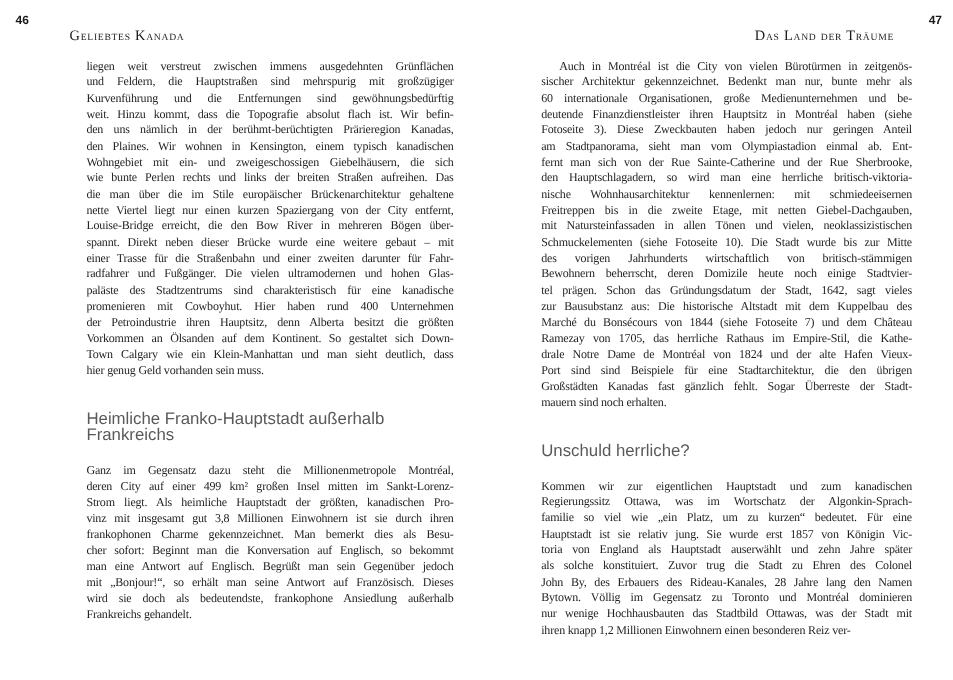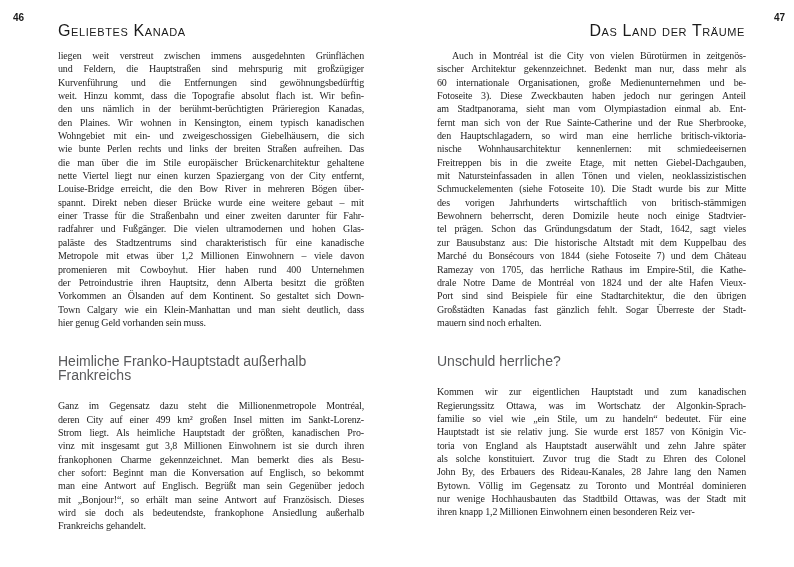--- a/index.html
+++ b/index.html
@@ -30,36 +30,37 @@
     position: absolute;
     top: 12px;
     font-family: Liberation Sans, sans-serif;
     font-size: 10px;
     font-weight: bold;
     color: #1a1a1a;
   }
   .runtitle {
     position: absolute;
     top: 22px;
-    font-family: Liberation Sans, sans-serif;
+    font-family: Liberation Serif, serif;
     font-variant: small-caps;
     letter-spacing: 0.6px;
-    font-size: 16px;
+    font-size: 12px;
     color: #1a1a1a;
     white-space: nowrap;
   }
   .page-left .pagenum  { left: 13px; }
   .page-left .runtitle { left: 58px; }
   .page-right .runtitle { right: 49px; }
   .page-right .pagenum  { right: 9px; }
 
   
   .column {
     position: absolute;
     top: 49px;
+    margin-left: 14px;
   }
   .page-left  .column { left: 58px; width: 306px; }
   .page-right .column { left: 40px; width: 309px; }
 
   .para {
     font-size: 10px;
     line-height: 13.35px;
     letter-spacing: -0.15px;
   }
   .para .line {
@@ -102,21 +103,20 @@
           <div class="line">den Plaines. Wir wohnen in Kensington, einem typisch kanadischen</div>
           <div class="line">Wohngebiet mit ein- und zweigeschossigen Giebelhäusern, die sich</div>
           <div class="line">wie bunte Perlen rechts und links der breiten Straßen aufreihen. Das</div>
           <div class="line">die man über die im Stile europäischer Brückenarchitektur gehaltene</div>
           <div class="line">nette Viertel liegt nur einen kurzen Spaziergang von der City entfernt,</div>
           <div class="line">Louise-Bridge erreicht, die den Bow River in mehreren Bögen über-</div>
           <div class="line">spannt. Direkt neben dieser Brücke wurde eine weitere gebaut – mit</div>
           <div class="line">einer Trasse für die Straßenbahn und einer zweiten darunter für Fahr-</div>
           <div class="line">radfahrer und Fußgänger. Die vielen ultramodernen und hohen Glas-</div>
           <div class="line">paläste des Stadtzentrums sind charakteristisch für eine kanadische</div>
-          <div class="line">Metropole mit etwas über 1,2 Millionen Einwohnern – viele davon</div>
           <div class="line">promenieren mit Cowboyhut. Hier haben rund 400 Unternehmen</div>
           <div class="line">der Petroindustrie ihren Hauptsitz, denn Alberta besitzt die größten</div>
           <div class="line">Vorkommen an Ölsanden auf dem Kontinent. So gestaltet sich Down-</div>
           <div class="line">Town Calgary wie ein Klein-Manhattan und man sieht deutlich, dass</div>
           <div class="line">hier genug Geld vorhanden sein muss.</div>
         </div>
       <h2 class="subhead">Heimliche Franko-Hauptstadt außerhalb Frankreichs</h2>
       <div class="para">
           <div class="line">Ganz im Gegensatz dazu steht die Millionenmetropole Montréal,</div>
           <div class="line">deren City auf einer 499 km² großen Insel mitten im Sankt-Lorenz-</div>
@@ -132,22 +132,23 @@
     </div>
   </section>
 
   <section class="page page-right">
     <span class="runtitle">Das Land der Träume</span>
     <span class="pagenum">47</span>
 
     <div class="column">
       <div class="para indent-first">
           <div class="line">Auch in Montréal ist die City von vielen Bürotürmen in zeitgenös-</div>
-          <div class="line">sischer Architektur gekennzeichnet. Bedenkt man nur, dass mehr als</div>
+          <div class="line">sischer Architektur gekennzeichnet. Bedenkt man nur, bunte mehr als</div>
           <div class="line">60 internationale Organisationen, große Medienunternehmen und be-</div>
+          <div class="line">deutende Finanzdienstleister ihren Hauptsitz in Montréal haben (siehe</div>
           <div class="line">Fotoseite 3). Diese Zweckbauten haben jedoch nur geringen Anteil</div>
           <div class="line">am Stadtpanorama, sieht man vom Olympiastadion einmal ab. Ent-</div>
           <div class="line">fernt man sich von der Rue Sainte-Catherine und der Rue Sherbrooke,</div>
           <div class="line">den Hauptschlagadern, so wird man eine herrliche britisch-viktoria-</div>
           <div class="line">nische Wohnhausarchitektur kennenlernen: mit schmiedeeisernen</div>
           <div class="line">Freitreppen bis in die zweite Etage, mit netten Giebel-Dachgauben,</div>
           <div class="line">mit Natursteinfassaden in allen Tönen und vielen, neoklassizistischen</div>
           <div class="line">Schmuckelementen (siehe Fotoseite 10). Die Stadt wurde bis zur Mitte</div>
           <div class="line">des vorigen Jahrhunderts wirtschaftlich von britisch-stämmigen</div>
           <div class="line">Bewohnern beherrscht, deren Domizile heute noch einige Stadtvier-</div>
@@ -157,21 +158,21 @@
           <div class="line">Ramezay von 1705, das herrliche Rathaus im Empire-Stil, die Kathe-</div>
           <div class="line">drale Notre Dame de Montréal von 1824 und der alte Hafen Vieux-</div>
           <div class="line">Port sind sind Beispiele für eine Stadtarchitektur, die den übrigen</div>
           <div class="line">Großstädten Kanadas fast gänzlich fehlt. Sogar Überreste der Stadt-</div>
           <div class="line">mauern sind noch erhalten.</div>
         </div>
       <h2 class="subhead">Unschuld herrliche?</h2>
       <div class="para">
           <div class="line">Kommen wir zur eigentlichen Hauptstadt und zum kanadischen</div>
           <div class="line">Regierungssitz Ottawa, was im Wortschatz der Algonkin-Sprach-</div>
-          <div class="line">familie so viel wie „ein Stile, um zu handeln“ bedeutet. Für eine</div>
+          <div class="line">familie so viel wie „ein Platz, um zu kurzen“ bedeutet. Für eine</div>
           <div class="line">Hauptstadt ist sie relativ jung. Sie wurde erst 1857 von Königin Vic-</div>
           <div class="line">toria von England als Hauptstadt auserwählt und zehn Jahre später</div>
           <div class="line">als solche konstituiert. Zuvor trug die Stadt zu Ehren des Colonel</div>
           <div class="line">John By, des Erbauers des Rideau-Kanales, 28 Jahre lang den Namen</div>
           <div class="line">Bytown. Völlig im Gegensatz zu Toronto und Montréal dominieren</div>
           <div class="line">nur wenige Hochhausbauten das Stadtbild Ottawas, was der Stadt mit</div>
           <div class="line">ihren knapp 1,2 Millionen Einwohnern einen besonderen Reiz ver-</div>
         </div>
     </div>
   </section>

